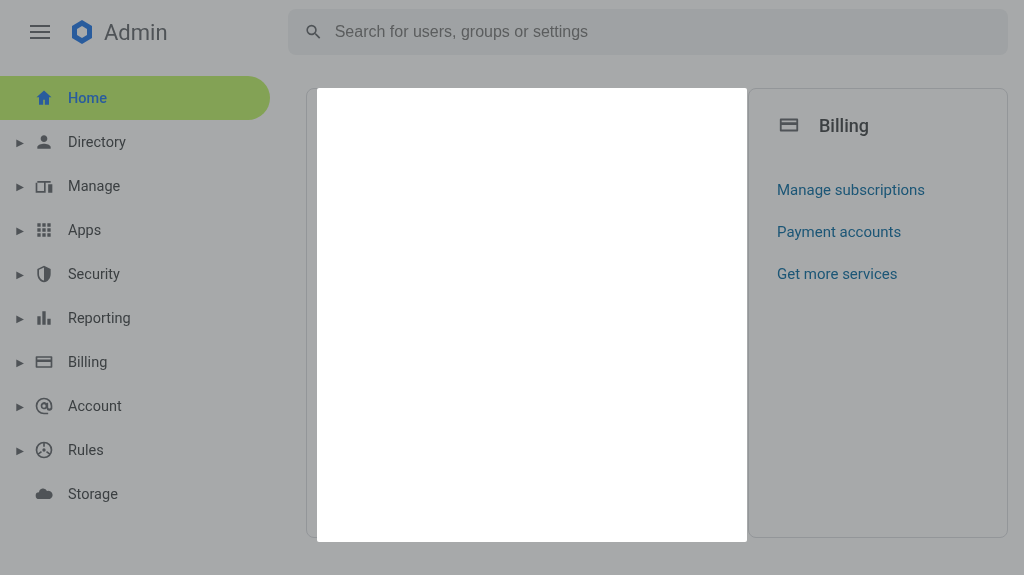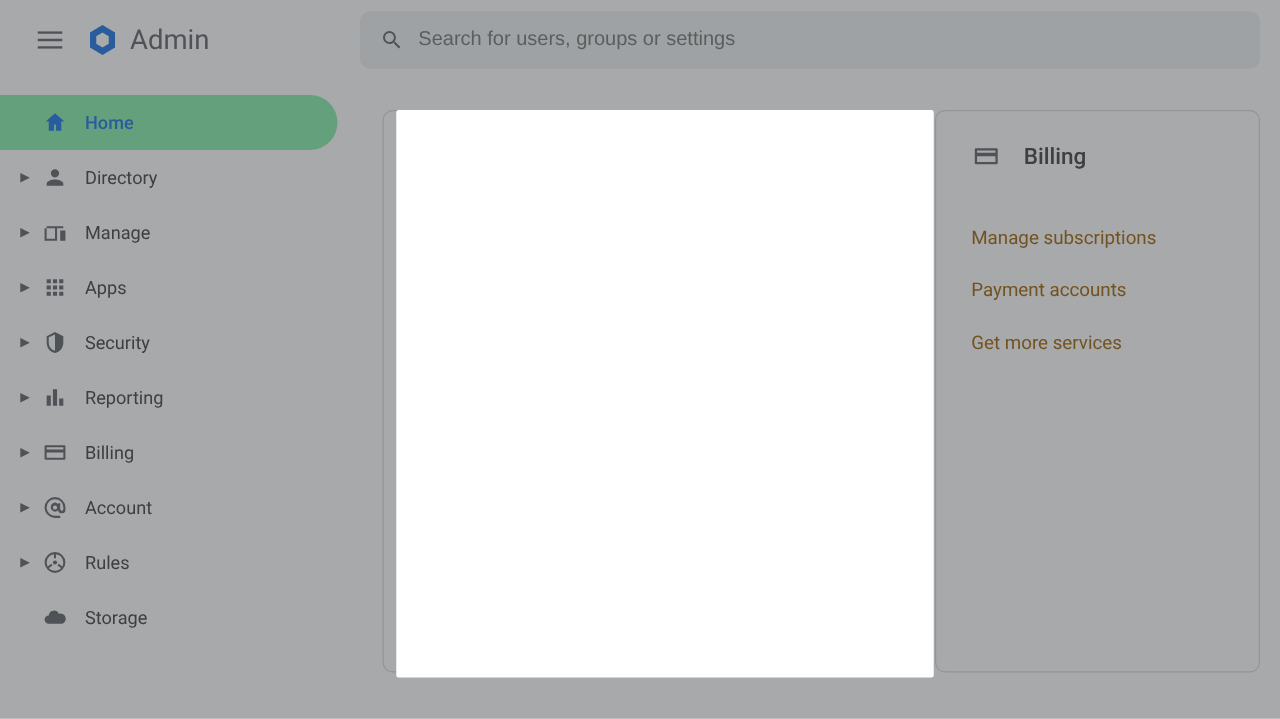--- a/index.html
+++ b/index.html
@@ -10,41 +10,41 @@
   .logo-wrap { display: flex; align-items: center; margin-left: 4px; }
   .logo-text { font-size: 22px; color: #5f6368; margin-left: 8px; }
   
   .searchbar { flex: 1; max-width: 720px; margin-left: 120px; height: 46px; background: #f1f3f4; border-radius: 8px; display: flex; align-items: center; padding: 0 16px; }
   .searchbar input { border: none; background: transparent; outline: none; font-size: 16px; color: #a16207; margin-left: 12px; width: 100%; }
   
   .layout { display: flex; height: calc(575px - 64px); }
   
   .sidebar { width: 288px; padding-top: 12px; }
   .nav-item { display: flex; align-items: center; height: 44px; padding-left: 12px; cursor: pointer; border-top-right-radius: 22px; border-bottom-right-radius: 22px; margin-right: 8px; }
-  .nav-item.active { background: #86efac; }
+  .nav-item.active { background: #bef264; }
   .nav-item .chev { width: 16px; display: flex; justify-content: center; color: #5f6368; font-size: 10px; }
   .nav-item .icon { width: 24px; height: 24px; display: flex; align-items: center; justify-content: center; color: #5f6368; margin-left: 4px; }
   .nav-item.active .icon { color: #1a73e8; }
   .nav-item .label { margin-left: 12px; font-size: 14.5px; color: #3c4043; }
   .nav-item.active .label { color: #1a73e8; font-weight: 500; }
   .nav-item.nochev .chev { visibility: hidden; }
   
   .main { flex: 1; display: flex; gap: 24px; padding: 24px 16px 0 28px; }
   
   .card { background: #fff; border: 1px solid #dadce0; border-radius: 8px; padding: 24px 28px; }
   .users-card { width: 418px; height: 450px; }
   .billing-card { width: 260px; height: 450px; }
   
   .card-header { display: flex; align-items: center; margin-bottom: 44px; }
   .card-header .icon { width: 24px; height: 24px; display: flex; align-items: center; justify-content: center; color: #5f6368; margin-right: 18px; }
   .card-title { font-size: 18px; font-weight: 500; color: #3c4043; flex: 1; }
   .manage-link { color: #1a73e8; font-size: 15px; font-weight: 500; cursor: pointer; margin-right: 24px; }
   .collapse-chev { cursor: pointer; color: #5f6368; }
   
-  .card-link { display: block; color: #a16207; font-size: 15px; margin-bottom: 24px; cursor: pointer; text-decoration: none; }
+  .card-link { display: block; color: #0369a1; font-size: 15px; margin-bottom: 24px; cursor: pointer; text-decoration: none; }
   .cutout { position: absolute; top: 88px; left: 317px; width: 430px; height: 454px; background: #fff; box-shadow: 0 0 0 9999px rgba(60,64,67,0.45); border-radius: 2px; pointer-events: none; }
 </style>
 </head>
 <body>
 
 <div class="header">
   <div class="hamburger">
     <svg width="20" height="14" viewBox="0 0 20 14">
         <path d="M0 0h20v2H0zM0 6h20v2H0zM0 12h20v2H0z" fill="#5f6368"></path>
       </svg>

